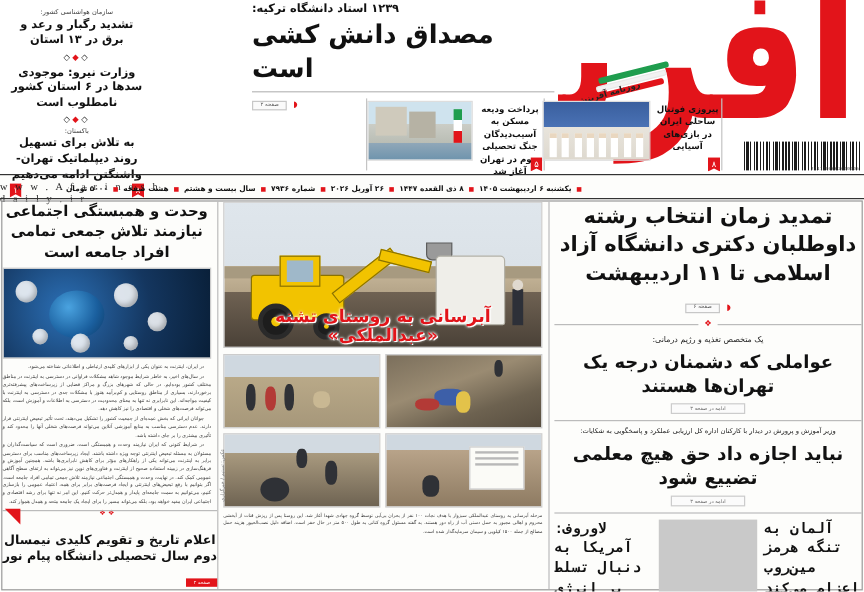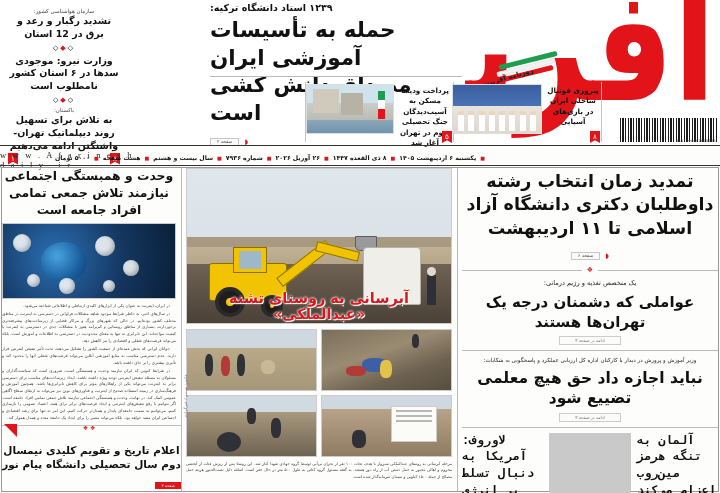--- a/index.html
+++ b/index.html
@@ -209,21 +209,21 @@
   .mini-title { font-size: 12px; font-weight: bold; color: #111; line-height: 1.4; text-align: left; font-family: Liberation Mono, monospace; }
   .mini-body {
     font-size: 4.1px; color: #3a3a3a; line-height: 1.55;
     text-align: justify; margin-top: 3px;
   }
   .mid-rule { height: 1px; background: #bbb; margin: 5px 0; }
   .vline-mid { width: 1px; background: #c9c9c9; flex: 0 0 1px; }
 
   
   .lead-photo {
-    position: relative; width: 100%; height: 156px;
+    position: relative; width: 100%; height: 122px;
     border: 0.5px solid #ccc; overflow: hidden;
     background: linear-gradient(180deg,#dfe6ec 0%,#dbe2e8 44%,#c9b99c 44%,#b5a589 62%,#6f6253 62%,#4a4137 100%);
   }
   .hill { position:absolute; left:0; top:44%; width:100%; height:10px; background:#a79a80; }
   .digger-body { position:absolute; left:22px; bottom:22px; width:78px; height:38px; background:#f2c300; border:1px solid #8a7200; border-radius:3px; }
   .digger-cab { position:absolute; left:46px; bottom:50px; width:34px; height:26px; background:#f2c300; border:1px solid #8a7200; }
   .digger-glass { position:absolute; left:52px; bottom:54px; width:22px; height:18px; background:#9fb8c9; }
   .digger-arm { position:absolute; left:96px; bottom:36px; width:62px; height:11px; background:#f2c300; border:1px solid #8a7200; transform: rotate(-38deg); transform-origin: left bottom; }
   .digger-arm2 { position:absolute; left:128px; bottom:72px; width:44px; height:10px; background:#f2c300; border:1px solid #8a7200; transform: rotate(14deg); transform-origin: left bottom; }
   .bucket { position:absolute; left:168px; bottom:72px; width:22px; height:15px; background:#9a9a9a; border:1px solid #5d5d5d; border-radius: 0 0 5px 5px; }
@@ -325,21 +325,20 @@
       <div class="flag-stripe fs-white"></div>
       <div class="flag-stripe fs-red"></div>
       <div class="emblem-script">روزنامه آفرینش</div>
     </div>
 
     <div class="barcode"></div>
     <div class="barcode-num">2411200662690005</div>
 
     <div class="lead-head">
       <div class="lead-kicker">۱۲۳۹ استاد دانشگاه ترکیه:</div>
-      <div class="lead-title">حمله به تأسیسات آموزشی ایران</div>
       <div class="lead-title">مصداق دانش کشی است</div>
       <div style="margin-top:2px;">
         <span class="ref-mark">◗</span>
         <span class="page-ref">صفحه ۲</span>
       </div>
     </div>
     <div class="lead-rule"></div>
 
     <div class="vsep" style="right:414px;"></div>
     <div class="teaser teaser-2">
@@ -369,21 +368,21 @@
               <div class="sport-fig"></div>
           </div>
         </div>
       </div>
       <div class="teaser-num">۸</div>
     </div>
     <div class="vsep" style="right:118px;"></div>
 
     <div class="bulletin">
       <div class="bl-src">سازمان هواشناسی کشور:</div>
-      <div class="bl-head">تشدید رگبار و رعد و برق در 12 استان</div>
+      <div class="bl-head">تشدید رگبار و رعد و برق در ۱۳ استان</div>
       <div class="diamonds">◇<b>◆</b>◇</div>
       <div class="bl-head">
         <span>وزارت نیرو:</span>
         <span>موجودی سدها در ۶ استان کشور نامطلوب است</span>
       </div>
       <div class="diamonds">◇<b>◆</b>◇</div>
       <div class="bl-src">باکستان:</div>
       <div class="bl-head">به تلاش برای تسهیل روند دیپلماتیک تهران-واشنگتن ادامه می‌دهیم</div>
       <div class="bl-num" style="right:auto; left:0;">۱</div>
       <div class="bl-num">۸</div>

